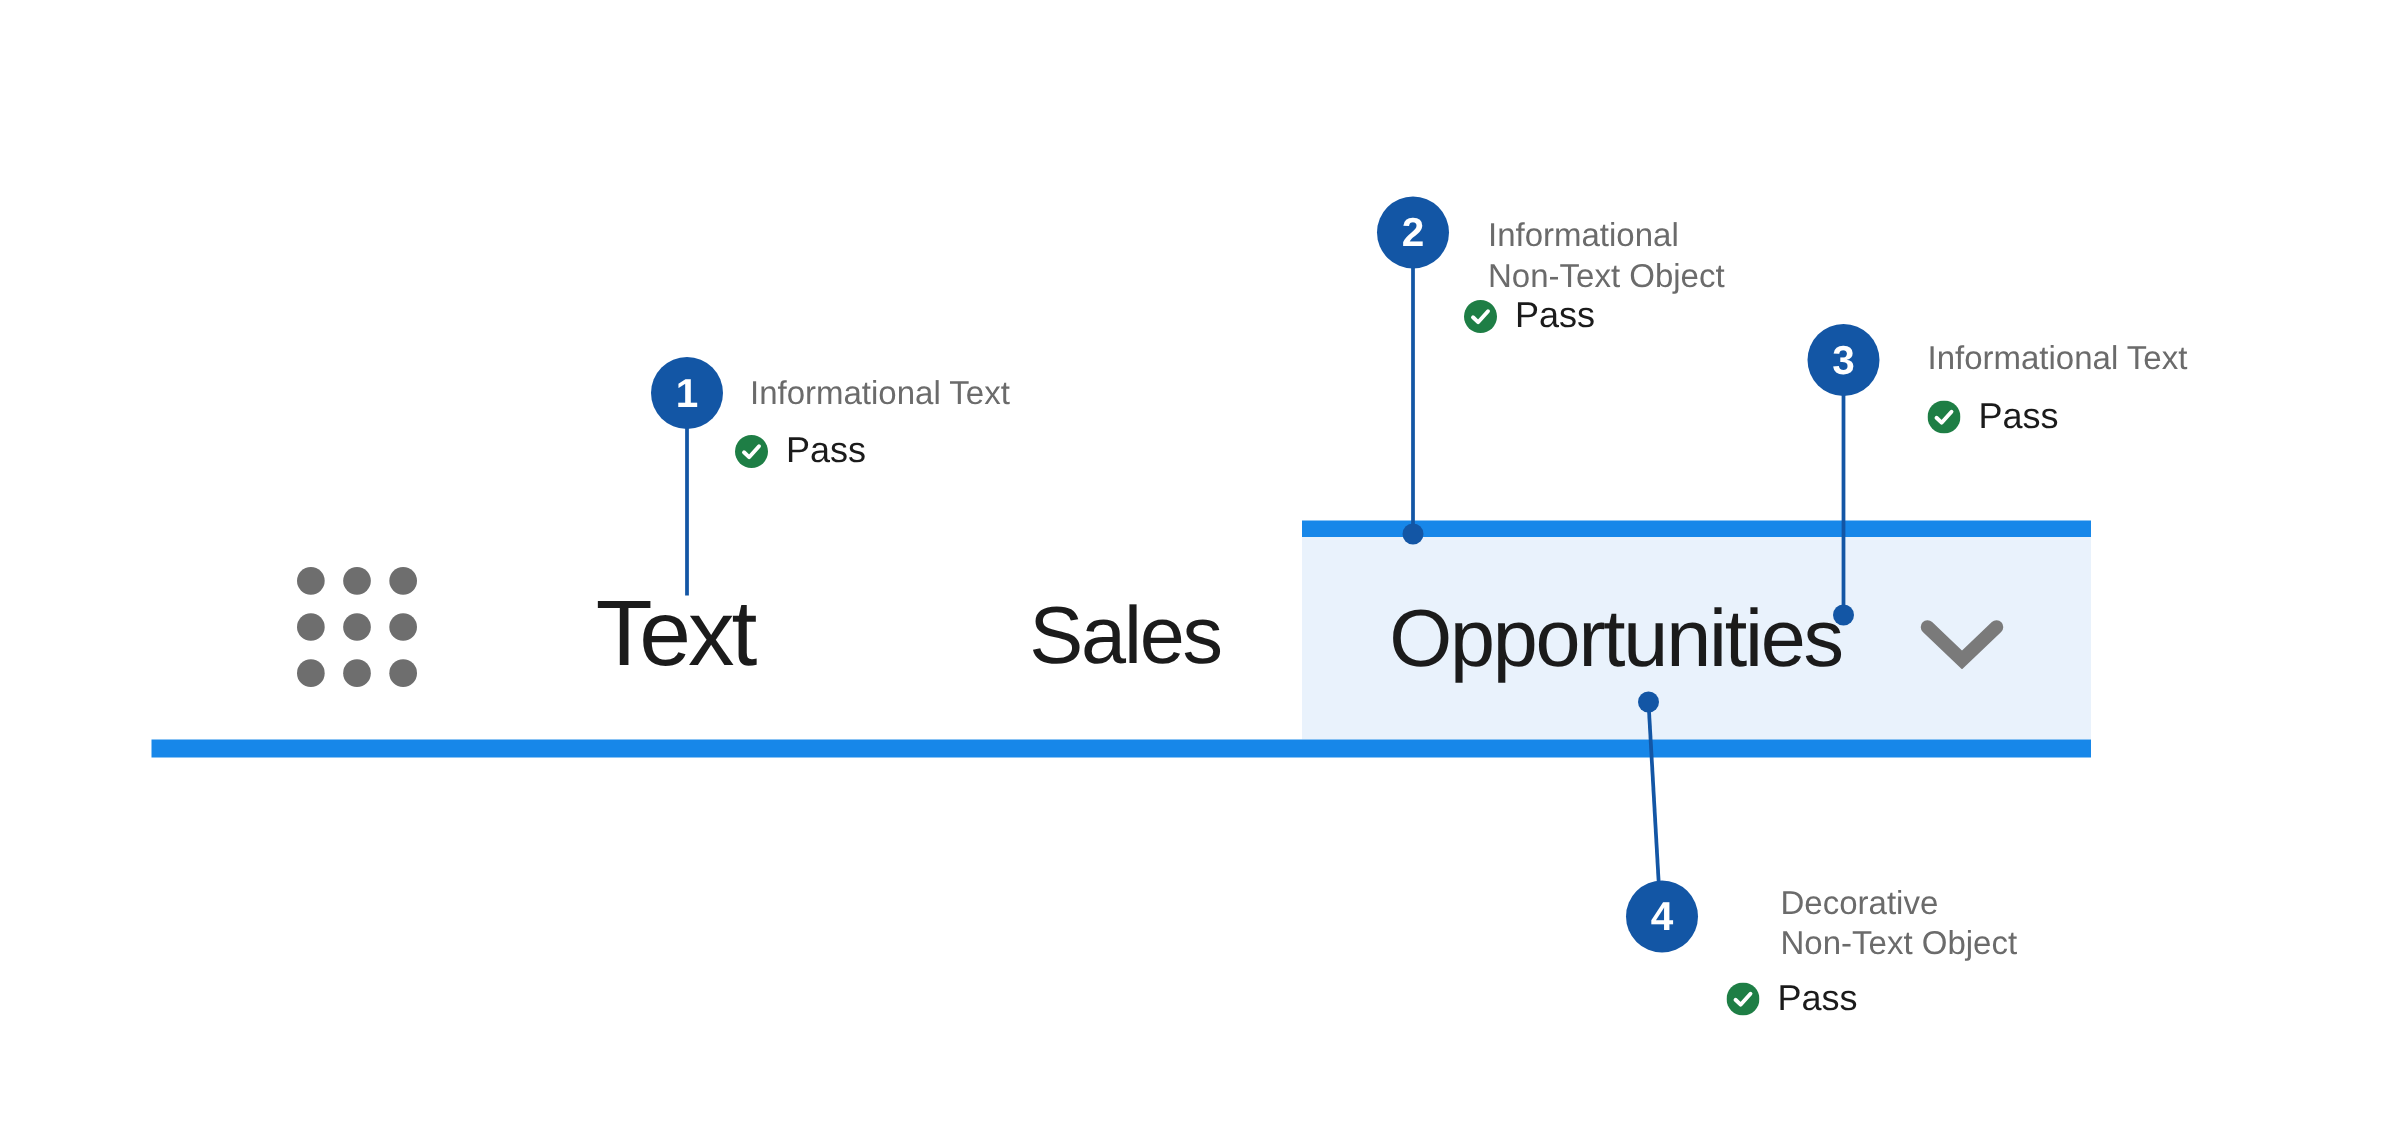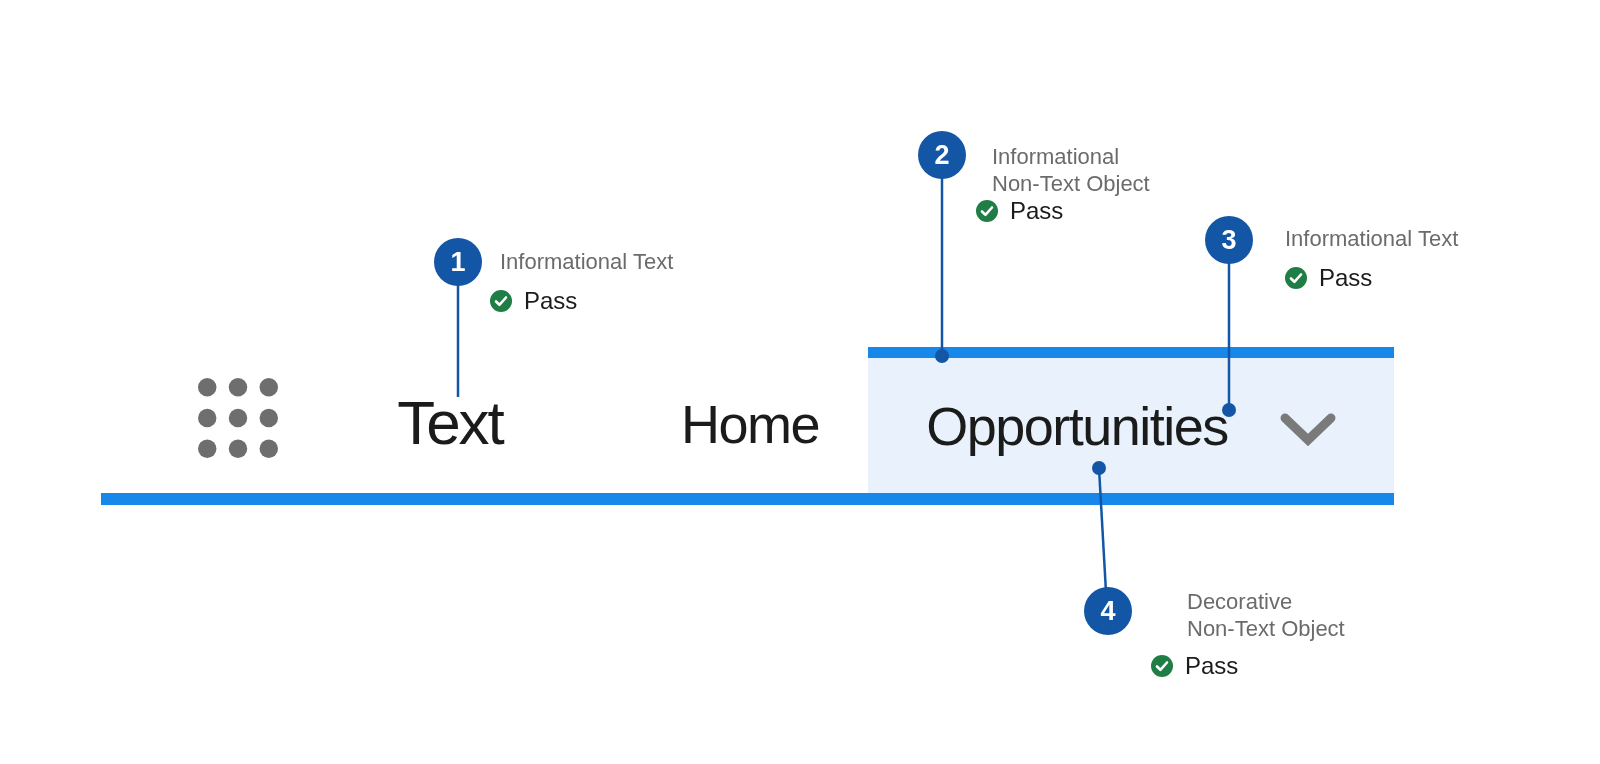--- a/index.html
+++ b/index.html
@@ -68,21 +68,21 @@
     <circle cx="9" cy="39" r="9"></circle>
       <circle cx="39" cy="39" r="9"></circle>
       <circle cx="69" cy="39" r="9"></circle>
     <circle cx="9" cy="69" r="9"></circle>
       <circle cx="39" cy="69" r="9"></circle>
       <circle cx="69" cy="69" r="9"></circle>
   </svg>
 
   <div class="app-title">Text</div>
 
-  <div class="nav-home">Home</div>
+  <div class="nav-home">Sales</div>
 
   <div class="nav-tab">
     <div class="tab-topbar"></div>
     <div class="tab-body">
       <span class="tab-label">Opportunities</span>
       <svg class="chevron" viewBox="0 0 56 34">
         <polyline points="5,6 28,28 51,6"></polyline>
       </svg>
     </div>
   </div>

